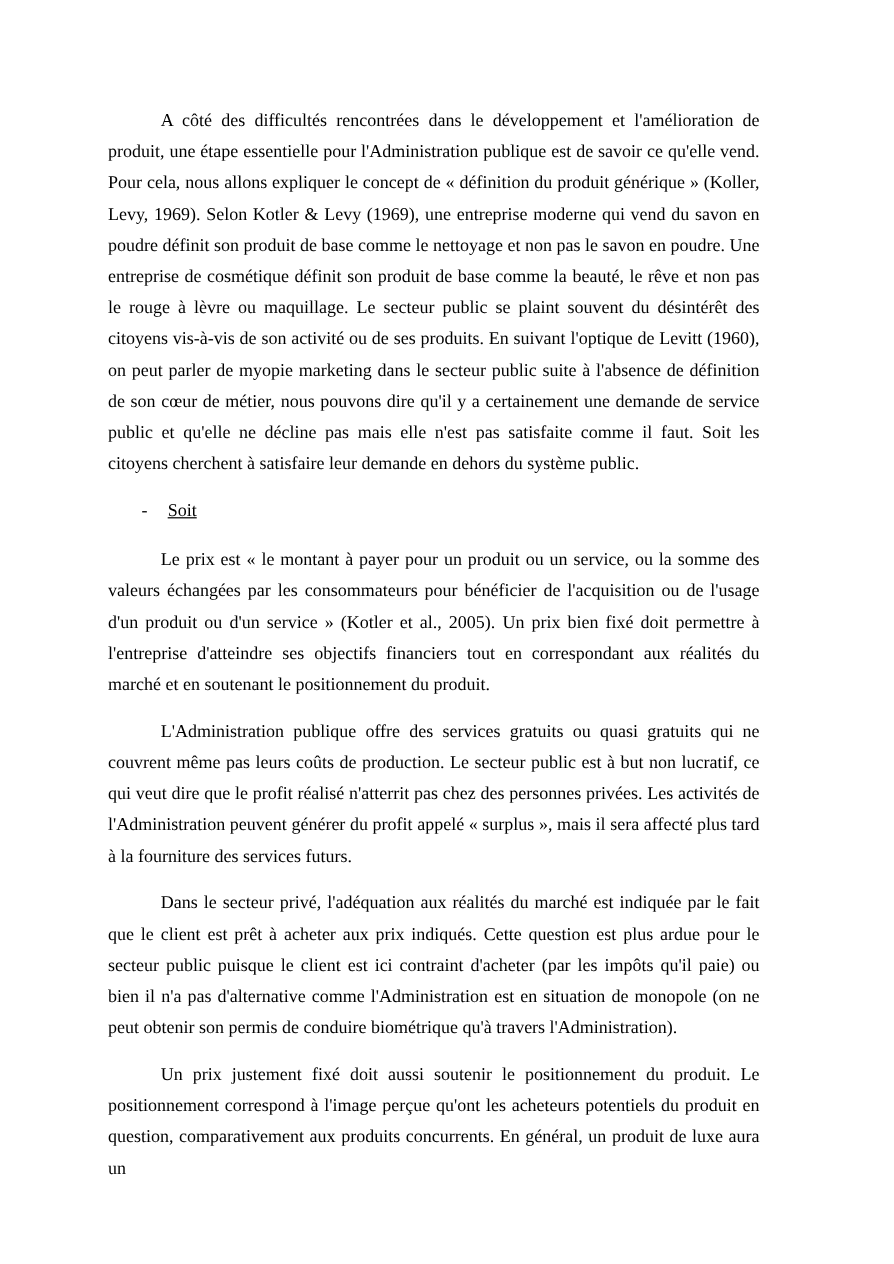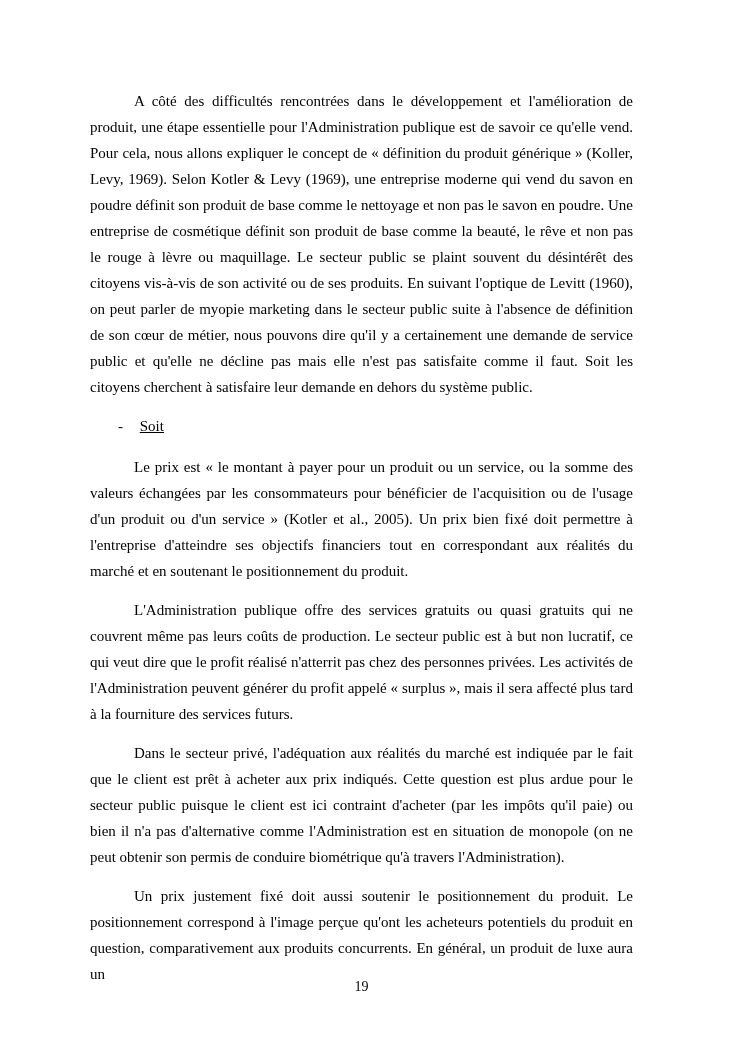--- a/index.html
+++ b/index.html
@@ -69,14 +69,13 @@
     <p class="para">Le prix est « le montant à payer pour un produit ou un service, ou la somme des valeurs échangées par les consommateurs pour bénéficier de l'acquisition ou de l'usage d'un produit ou d'un service » (Kotler et al., 2005). Un prix bien fixé doit permettre à l'entreprise d'atteindre ses objectifs financiers tout en correspondant aux réalités du marché et en soutenant le positionnement du produit.</p>
 
     <p class="para">L'Administration publique offre des services gratuits ou quasi gratuits qui ne couvrent même pas leurs coûts de production. Le secteur public est à but non lucratif, ce qui veut dire que le profit réalisé n'atterrit pas chez des personnes privées. Les activités de l'Administration peuvent générer du profit appelé « surplus », mais il sera affecté plus tard à la fourniture des services futurs.</p>
 
     <p class="para">Dans le secteur privé, l'adéquation aux réalités du marché est indiquée par le fait que le client est prêt à acheter aux prix indiqués. Cette question est plus ardue pour le secteur public puisque le client est ici contraint d'acheter (par les impôts qu'il paie) ou bien il n'a pas d'alternative comme l'Administration est en situation de monopole (on ne peut obtenir son permis de conduire biométrique qu'à travers l'Administration).</p>
 
     <p class="para">Un prix justement fixé doit aussi soutenir le positionnement du produit. Le positionnement correspond à l'image perçue qu'ont les acheteurs potentiels du produit en question, comparativement aux produits concurrents. En général, un produit de luxe aura un</p>
 
   </main>
 
-  <footer class="page-number">19</footer>
 </div>
 
 </body></html>

